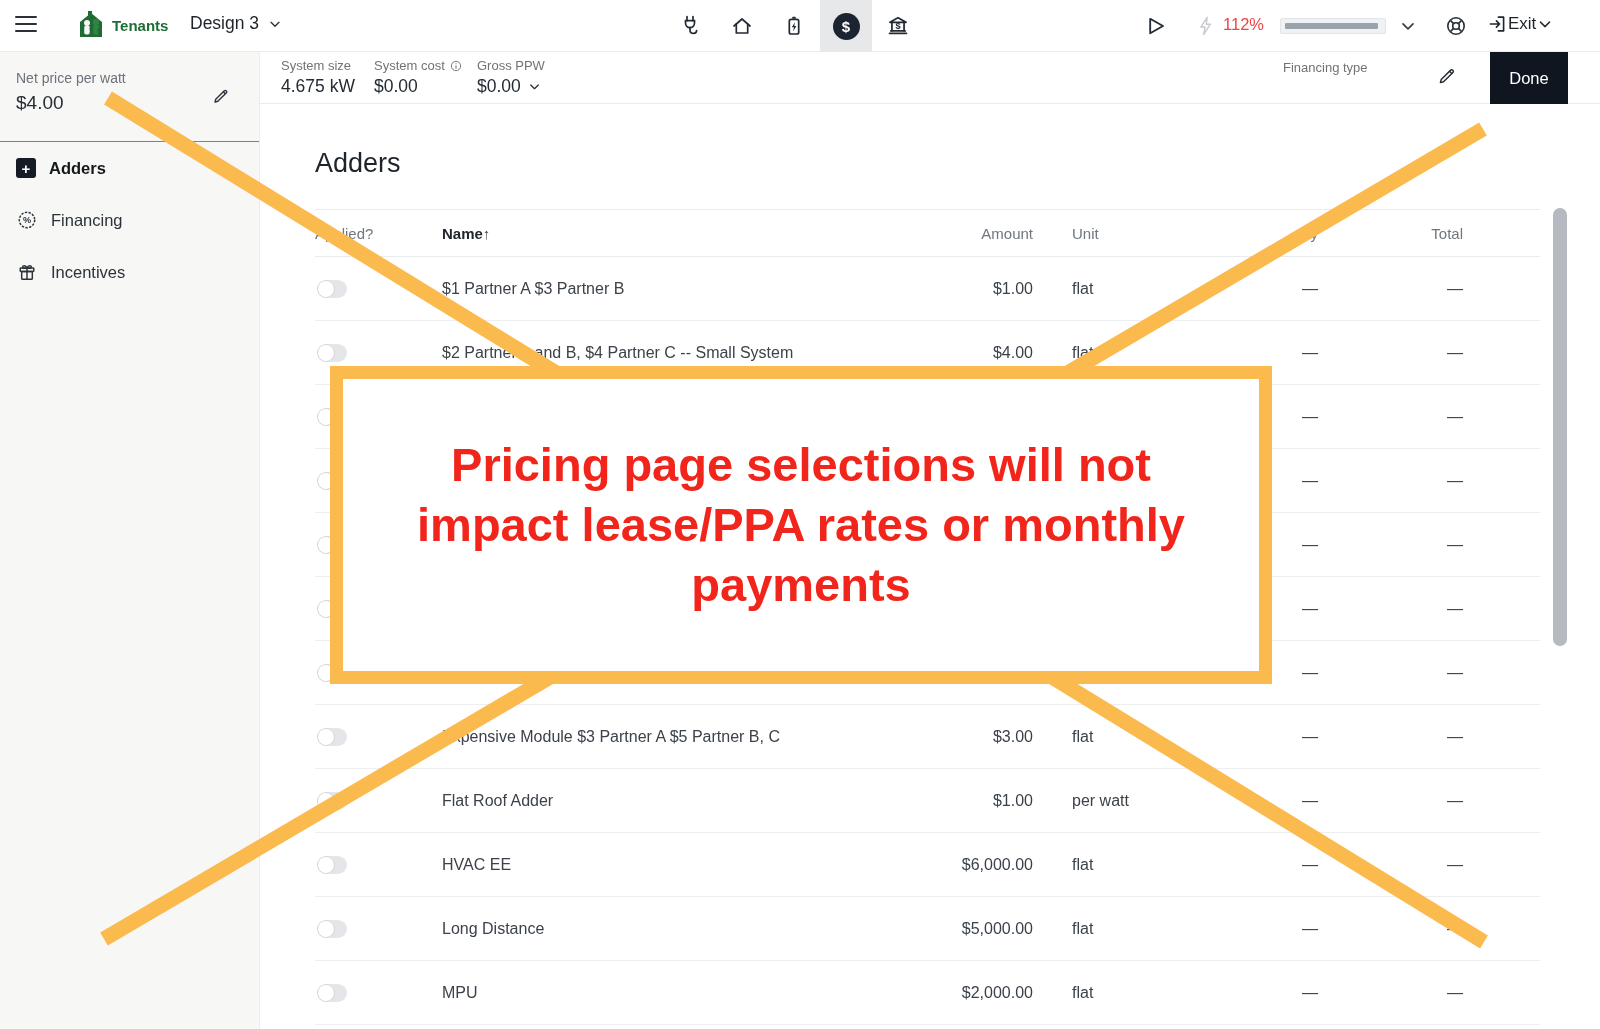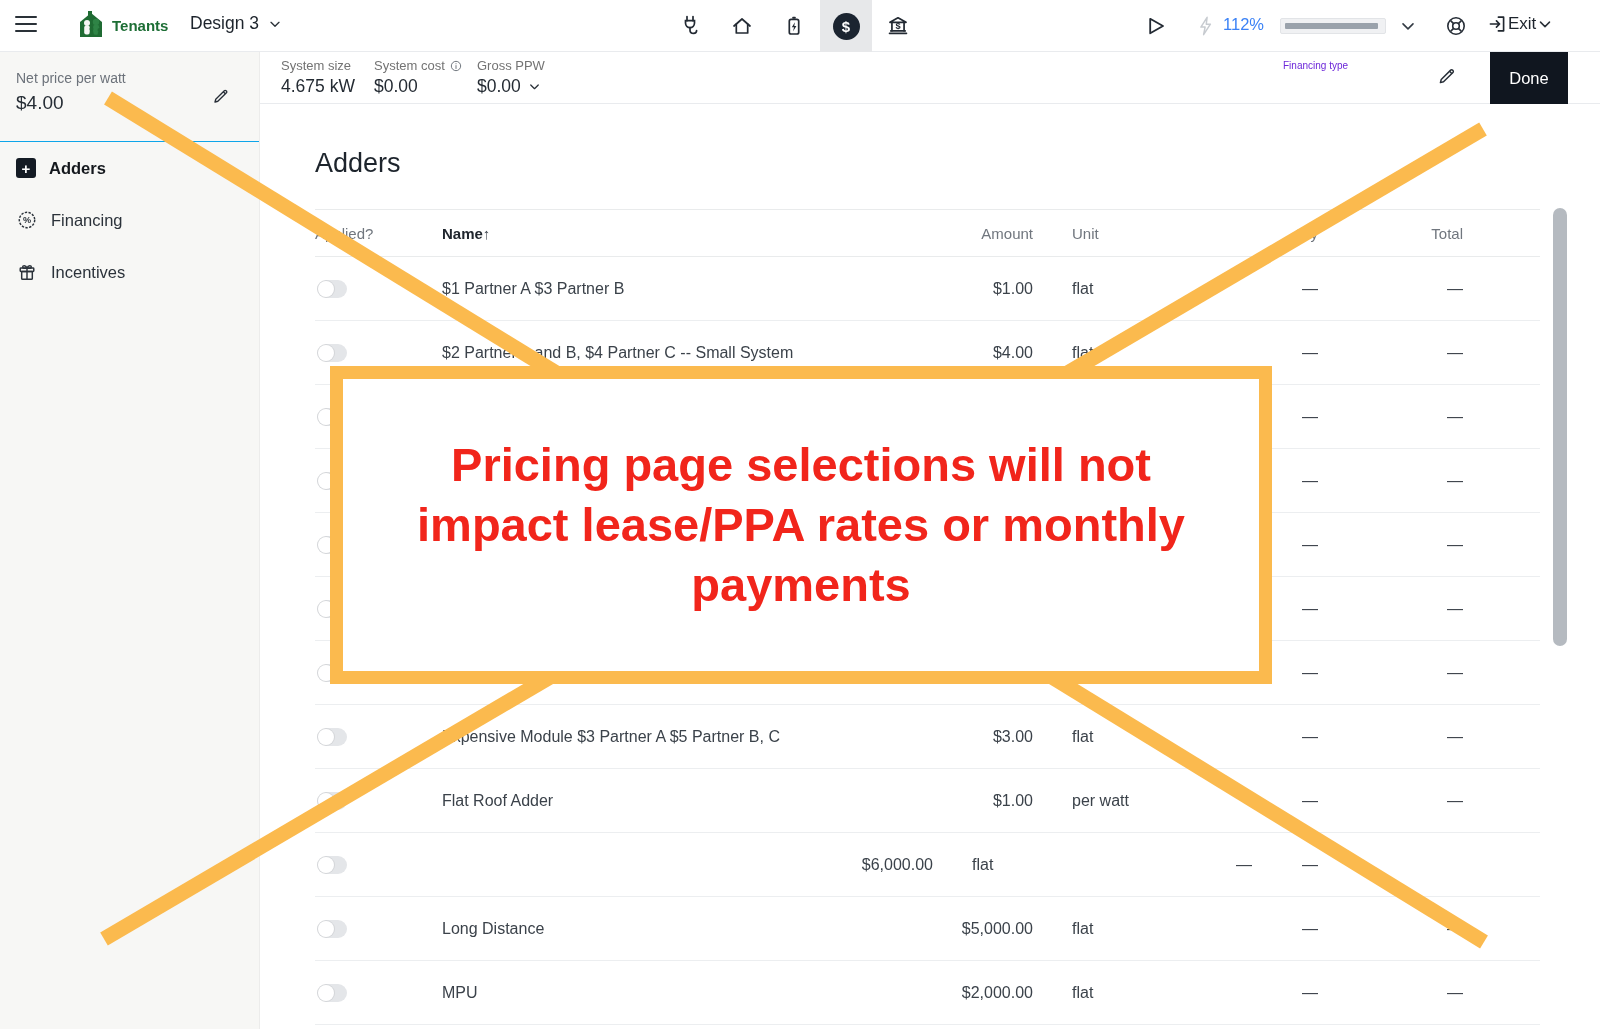--- a/index.html
+++ b/index.html
@@ -14,21 +14,21 @@
   .brand { position:absolute; left:72px; top:5px; display:flex; align-items:center; gap:0; }
   .brand-label { color:#1d6e35; font-size:15px; font-weight:600; }
   .design { position:absolute; left:190px; top:13px; display:flex; align-items:center; gap:8px;
     font-size:17.5px; font-weight:500; color:#1d242c; cursor:pointer; }
   .center-icons { position:absolute; left:664px; top:0; height:52px; display:flex; }
   .cicon { width:52px; height:52px; display:flex; align-items:center; justify-content:center; cursor:pointer; }
   .cicon.active { background:#e7e8ea; }
   .dollar-badge { width:27px; height:27px; border-radius:50%; background:#1b2430; color:#fff;
     font-size:15px; font-weight:bold; display:flex; align-items:center; justify-content:center; }
   .tb-abs { position:absolute; display:flex; align-items:center; }
-  .zoom-pct { color:#3b82f6; font-size:16.5px; }
+  .zoom-pct { color:#ef4444; font-size:16.5px; }
   .progress-track { position:absolute; left:1280px; top:18px; width:106px; height:16px;
     background:#f0f1f3; border:1px solid #e2e4e7; border-radius:2px; }
   .progress-fill { position:absolute; left:4px; top:4px; width:93px; height:6px; background:#9aa2ab; border-radius:1px; }
   .exit-label { font-size:17px; color:#1d242c; }
 
   svg.icon { display:block; }
 
   
   .sidebar { position:absolute; left:0; top:52px; width:260px; height:977px;
     background:#f7f7f5; border-right:1px solid #ececeb; z-index:1; }
@@ -41,21 +41,21 @@
   .nav-item.active { font-weight:bold; color:#14181d; }
   .plus-square { width:20px; height:20px; background:#141b24; border-radius:3px; color:#fff;
     font-size:15px; font-weight:bold; display:flex; align-items:center; justify-content:center; line-height:1; }
 
   
   .hstrip { position:absolute; left:260px; top:52px; width:1340px; height:52px; background:#fff;
     border-bottom:1px solid #e9ebee; z-index:2; }
   .stat { position:absolute; top:6px; }
   .stat-label { font-size:13px; color:#737373; display:flex; align-items:center; gap:4px; }
   .stat-value { font-size:17.5px; color:#242b33; margin-top:3px; display:flex; align-items:center; gap:6px; }
-  .fin-label { position:absolute; left:1023px; top:8px; font-size:10px; color:#6d28d9; }
+  .fin-label { position:absolute; left:1023px; top:8px; font-size:13px; color:#737373; }
   .h-pencil { position:absolute; left:1176px; top:13px; cursor:pointer; }
   .done-btn { position:absolute; left:1230px; top:0; width:78px; height:52px; background:#10161f;
     color:#fff; font-size:16.5px; border:none; cursor:pointer; font-family:inherit; }
 
   
   .main { position:absolute; left:260px; top:104px; width:1340px; height:925px; background:#fff; overflow:hidden; }
   .page-title { position:absolute; left:55px; top:44px; font-size:27px; font-weight:500; color:#1d242c; }
   .tablewrap { position:absolute; left:55px; top:105px; width:1225px; }
   .thead, .trow { display:grid; grid-template-columns:127px 491px 100px 219px 66px 145px 1fr; align-items:center; }
   .thead { height:48px; border-top:1px solid #e9ebec; border-bottom:1px solid #e9ebec; font-size:15px; color:#70767e; }
@@ -345,20 +345,21 @@
           <div class="c-applied"><span class="toggle"><span class="knob"></span></span></div>
           <div class="c-name">Flat Roof Adder</div>
           <div class="c-amount">$1.00</div>
           <div class="c-unit">per watt</div>
           <div class="c-qty">—</div>
           <div class="c-total">—</div>
           <div></div>
         </div>
         <div class="trow">
           <div class="c-applied"><span class="toggle"><span class="knob"></span></span></div>
+          <div class="c-name">HVAC EE</div>
           <div class="c-amount">$6,000.00</div>
           <div class="c-unit">flat</div>
           <div class="c-qty">—</div>
           <div class="c-total">—</div>
           <div></div>
         </div>
         <div class="trow">
           <div class="c-applied"><span class="toggle"><span class="knob"></span></span></div>
           <div class="c-name">Long Distance</div>
           <div class="c-amount">$5,000.00</div>

